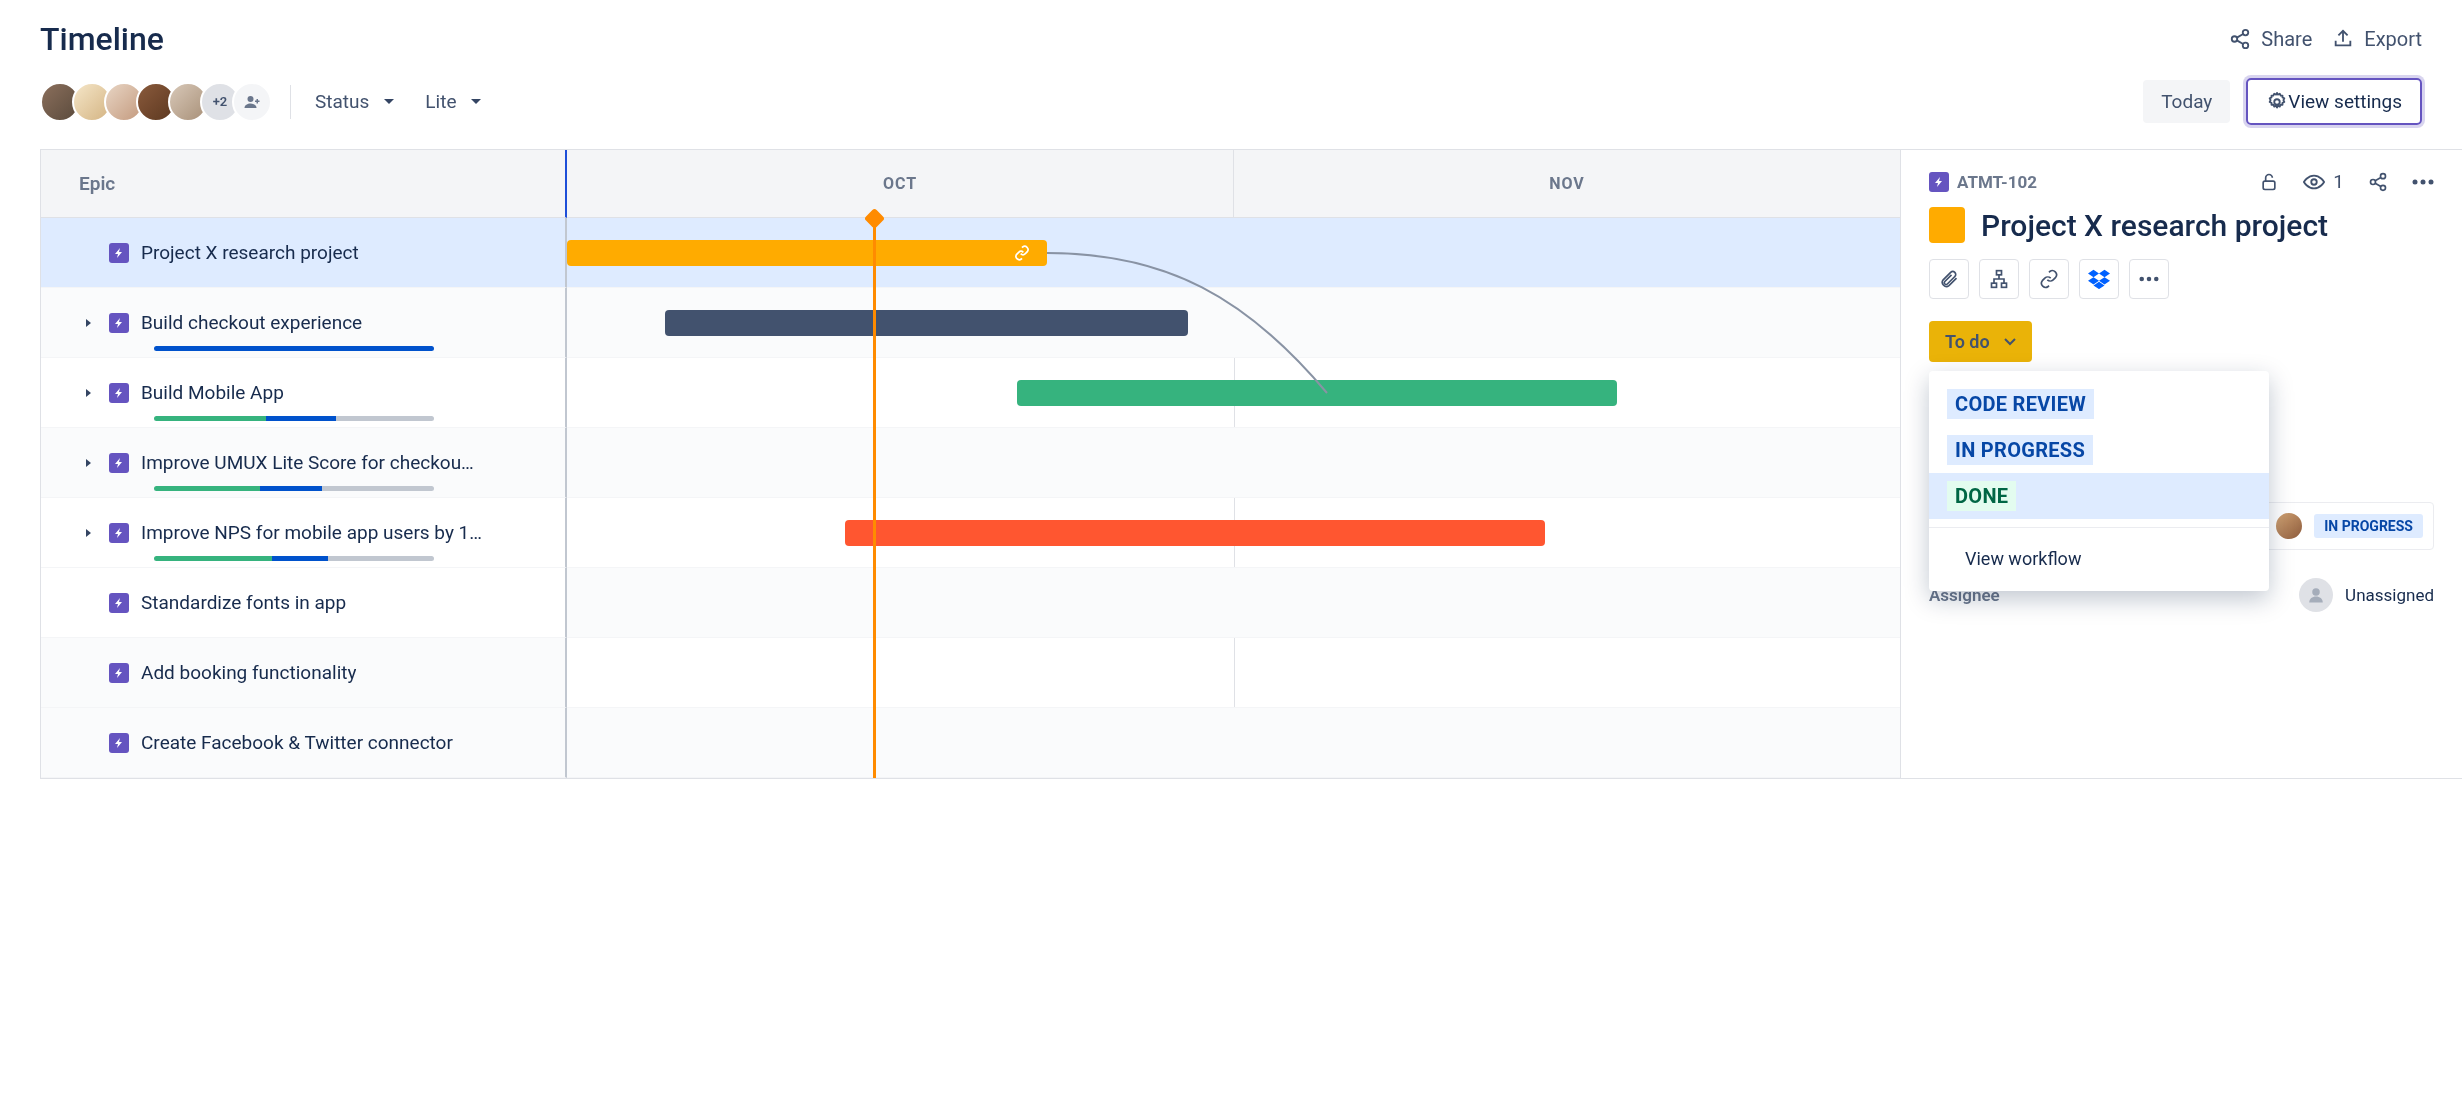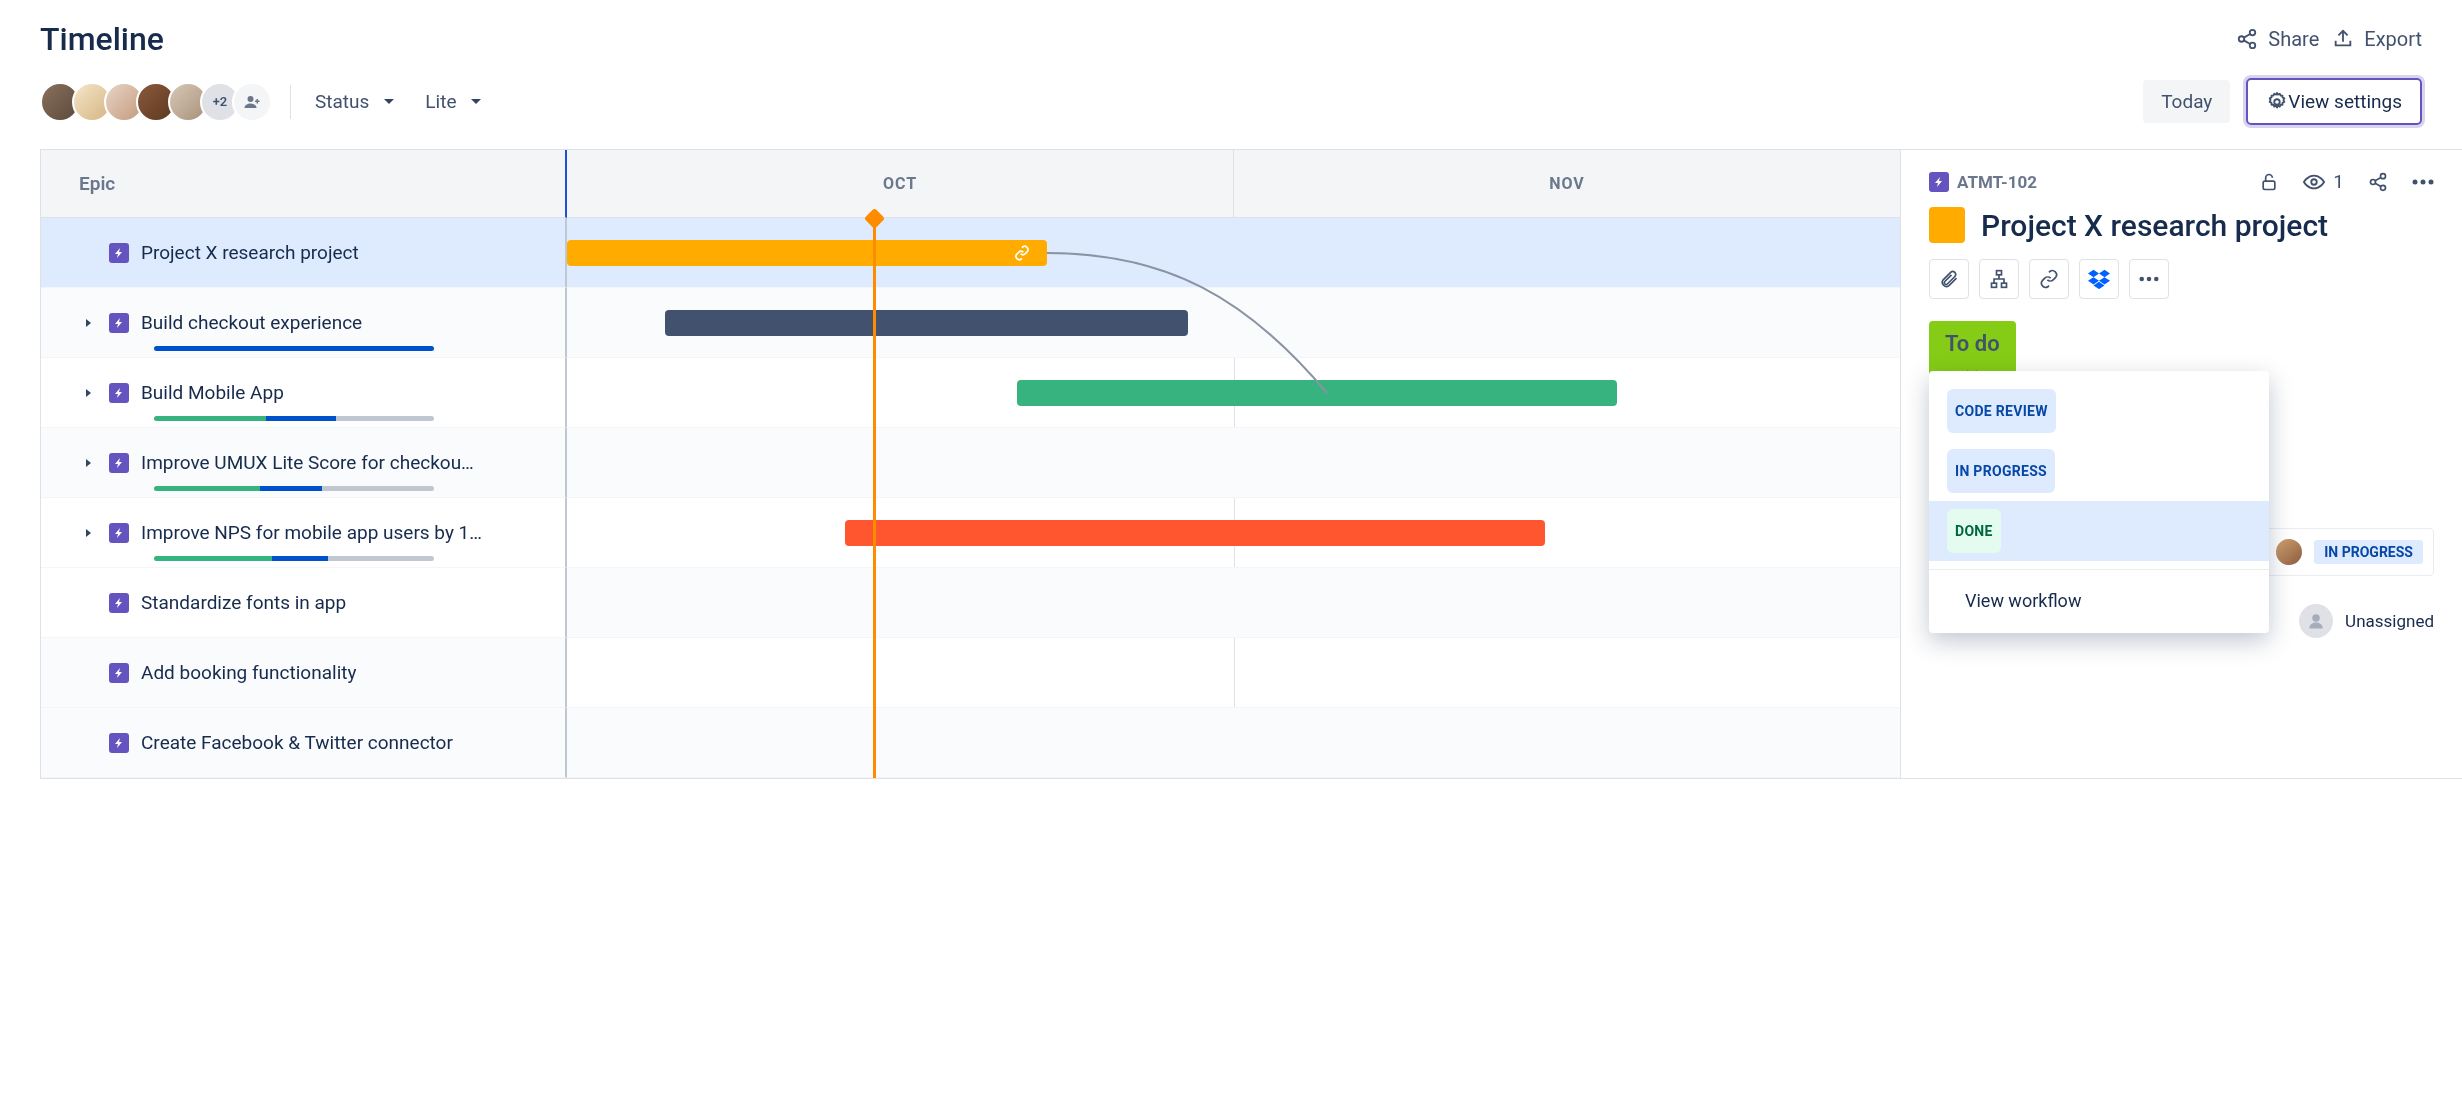--- a/index.html
+++ b/index.html
@@ -1,19 +1,19 @@
 <!DOCTYPE html>
 <html><head>
   <meta charset="utf-8">
   <style>
     * { box-sizing: border-box; margin: 0; padding: 0; }
     body { font-family: -apple-system, BlinkMacSystemFont, "Segoe UI", Roboto, sans-serif; background: #fff; color: #172B4D; }
     .header { display: flex; align-items: center; justify-content: space-between; padding: 20px 40px 12px 40px; }
     .title { font-size: 32px; font-weight: 500; color: #172B4D; }
-    .header-actions { display: flex; gap: 13px; align-items: center; }
+    .header-actions { display: flex; gap: 20px; align-items: center; }
     .action-item { display: flex; align-items: center; gap: 10px; font-size: 20px; color: #42526E; cursor: pointer; }
     .toolbar { display: flex; align-items: center; justify-content: space-between; padding: 8px 40px 24px 40px; }
     .toolbar-left { display: flex; align-items: center; gap: 18px; }
     .avatars { display: flex; align-items: center; }
     .avatar { width: 40px; height: 40px; border-radius: 50%; border: 2px solid #fff; margin-left: -8px; background: #ccc; display:flex; align-items:center; justify-content:center; font-size:13px; font-weight:600; color:#42526E; }
     .avatar:first-child { margin-left: 0; }
     .avatar.plus { background: #DFE1E6; }
     .avatar.add { background: #F4F5F7; color:#6B778C; }
     .vsep { width: 1px; height: 34px; background: #DFE1E6; }
     .filter { display: flex; align-items: center; gap: 14px; font-size: 19px; color: #42526E; cursor: pointer; padding: 8px 6px; }
@@ -49,25 +49,25 @@
     .panel { width: 562px; flex-shrink:0; border-left: 1px solid #DFE1E6; padding: 20px 28px; position:relative; background:#fff;}
     .panel-top { display:flex; align-items:center; justify-content:space-between; margin-bottom:14px;}
     .panel-key { display:flex; align-items:center; gap:8px; font-size:17px; font-weight:700; color:#6B778C;}
     .panel-top-icons{ display:flex; align-items:center; gap:24px; color:#42526E;}
     .icon-group{display:flex; align-items:center; gap:8px; font-size:19px;}
     .panel-title-row{ display:flex; align-items:center; gap:16px; margin-bottom:16px;}
     .panel-swatch{ width:36px;height:36px; background:#FFAB00; border-radius:4px;}
     .panel-title{ font-size:30px; font-weight:500; color:#172B4D;}
     .panel-tools{ display:flex; gap:10px; margin-bottom:22px;}
     .tool{ width:40px;height:40px; border:1px solid #DFE1E6; border-radius:4px; display:flex;align-items:center;justify-content:center; color:#42526E; cursor:pointer;}
-    .status-btn { display:inline-flex; align-items:center; gap:14px; padding:10px 16px; background:#84cc16; border-radius:4px; font-size:22px; font-weight:600; color:#42526E; cursor:pointer;flex-direction:column;}
+    .status-btn { display:inline-flex; align-items:center; gap:14px; padding:10px 16px; background:#eab308; border-radius:4px; font-size:18px; font-weight:600; color:#42526E; cursor:pointer;}
     .dropdown { position:absolute; background:#fff; border-radius:4px; box-shadow:0 8px 24px rgba(9,30,66,0.25); width:340px; padding:10px 0; z-index:20;}
     .dd-item { padding: 8px 18px; cursor:pointer;}
     .dd-item.hover { background:#DEEBFF;}
-    .lozenge { display:inline-block; padding:14px 8px; border-radius:6px; font-size:14px; font-weight:700; letter-spacing:0.3px;}
+    .lozenge { display:inline-block; padding:3px 8px; border-radius:0; font-size:20px; font-weight:700; letter-spacing:0.3px;}
     .lz-blue{ background:#DEEBFF; color:#0747A6;}
     .lz-green{ background:#E3FCEF; color:#006644;}
     .dd-sep{ height:1px; background:#EBECF0; margin:8px 0;}
     .dd-link{ padding:12px 36px; font-size:18px; color:#172B4D; cursor:pointer;}
     .child-issue { display:flex; align-items:center; gap:10px; padding:8px 10px; border:1px solid #EBECF0; border-radius:4px; margin-top:140px;}
     .child-key{font-size:16px; font-weight:600; color:#6B778C;}
     .child-sum{font-size:17px; color:#172B4D; flex:1; white-space:nowrap; overflow:hidden; text-overflow:ellipsis;}
     .priority-high{color:#FF5630;}
     .status-lz{ padding:4px 10px; background:#DEEBFF; color:#0747A6; font-size:14px; font-weight:700; border-radius:3px;}
     .assignee-row{ display:flex; align-items:center; justify-content:space-between; margin-top:28px; font-size:17px; color:#6B778C; font-weight:600;}

